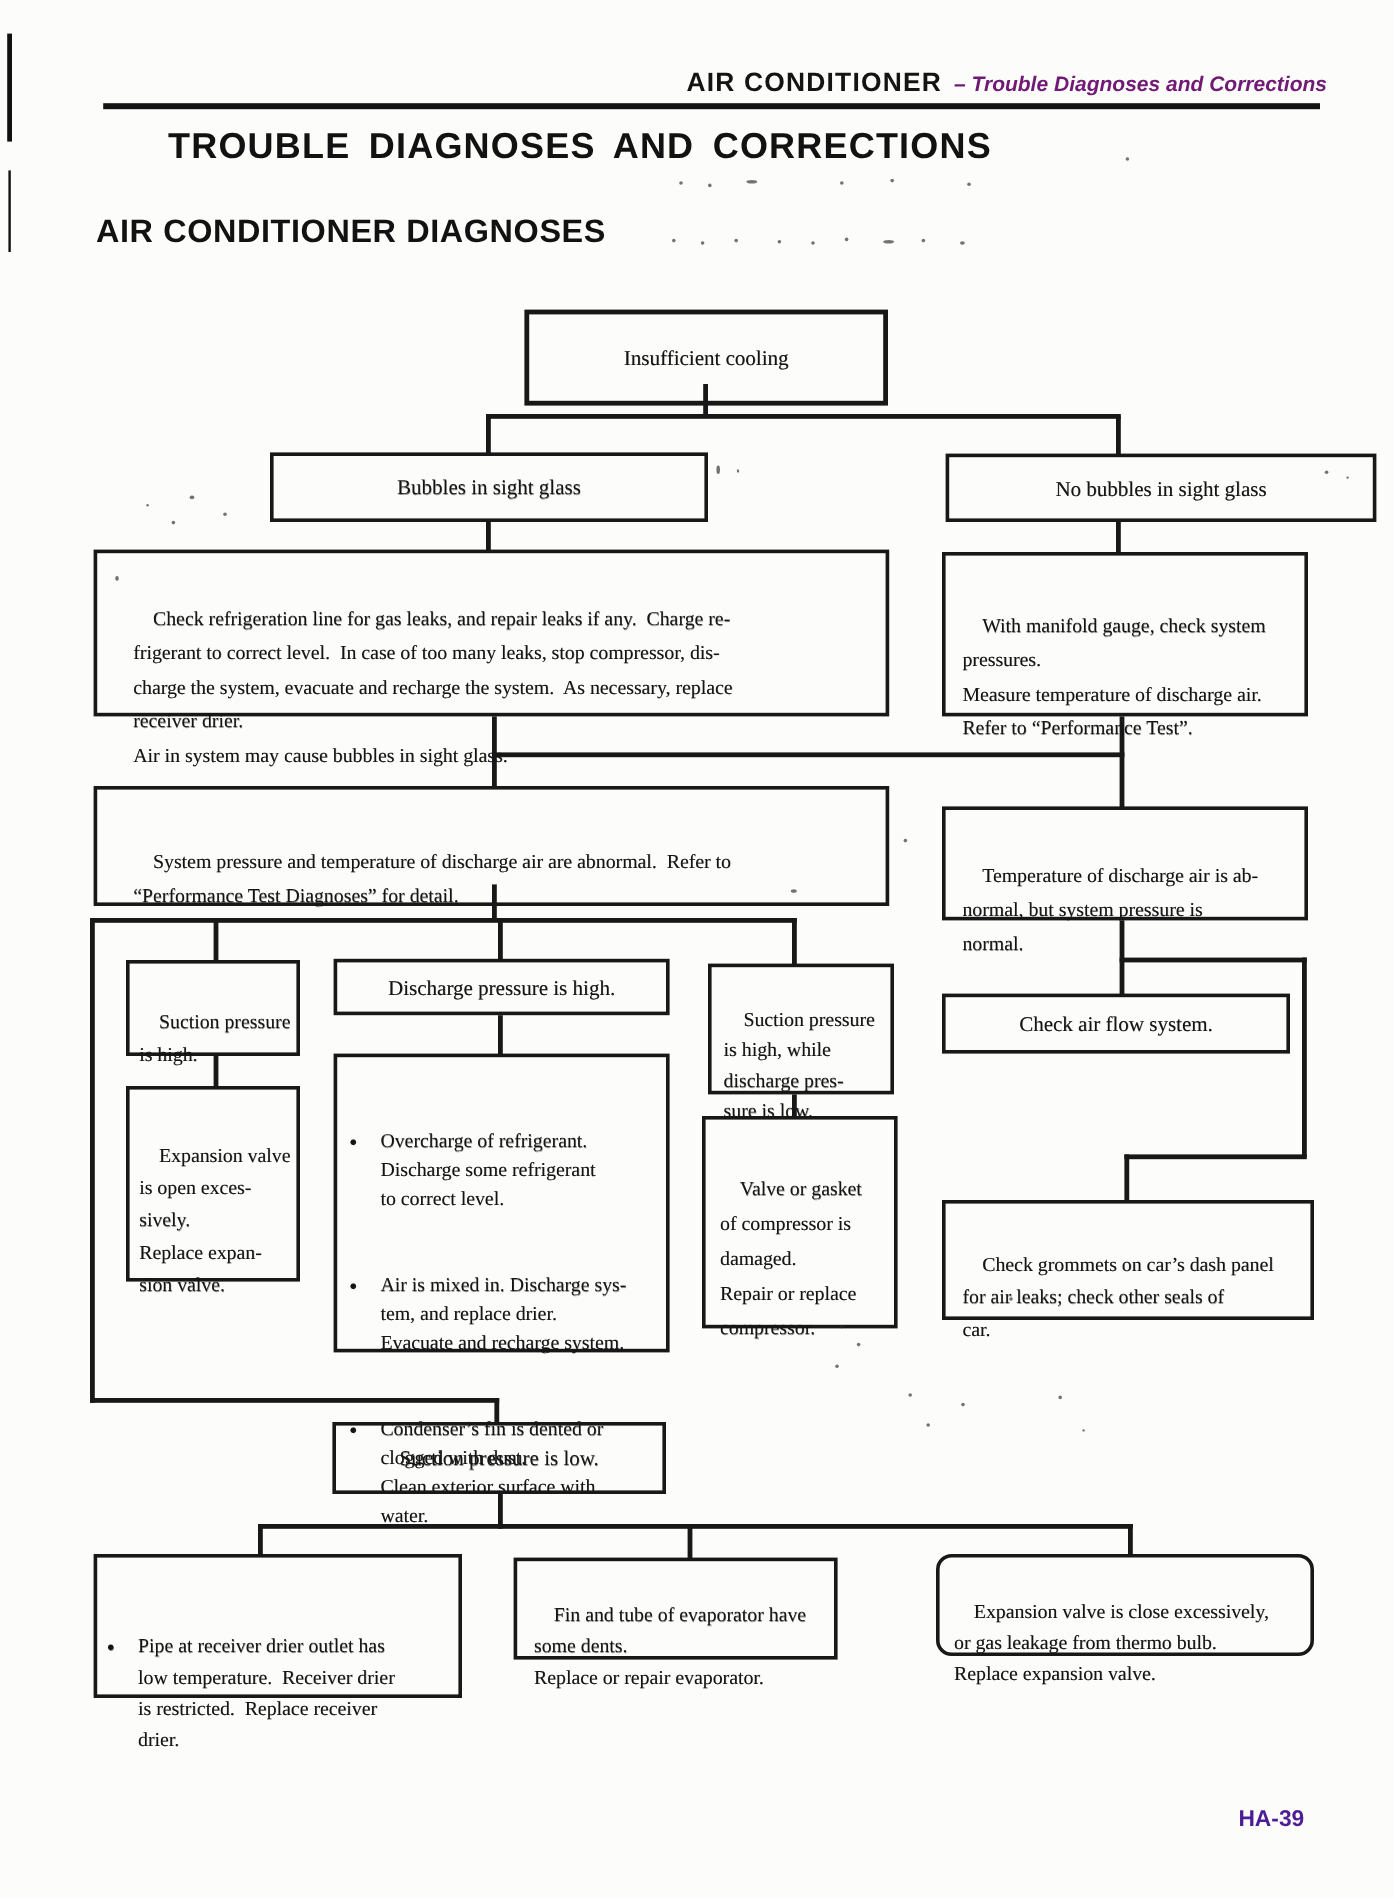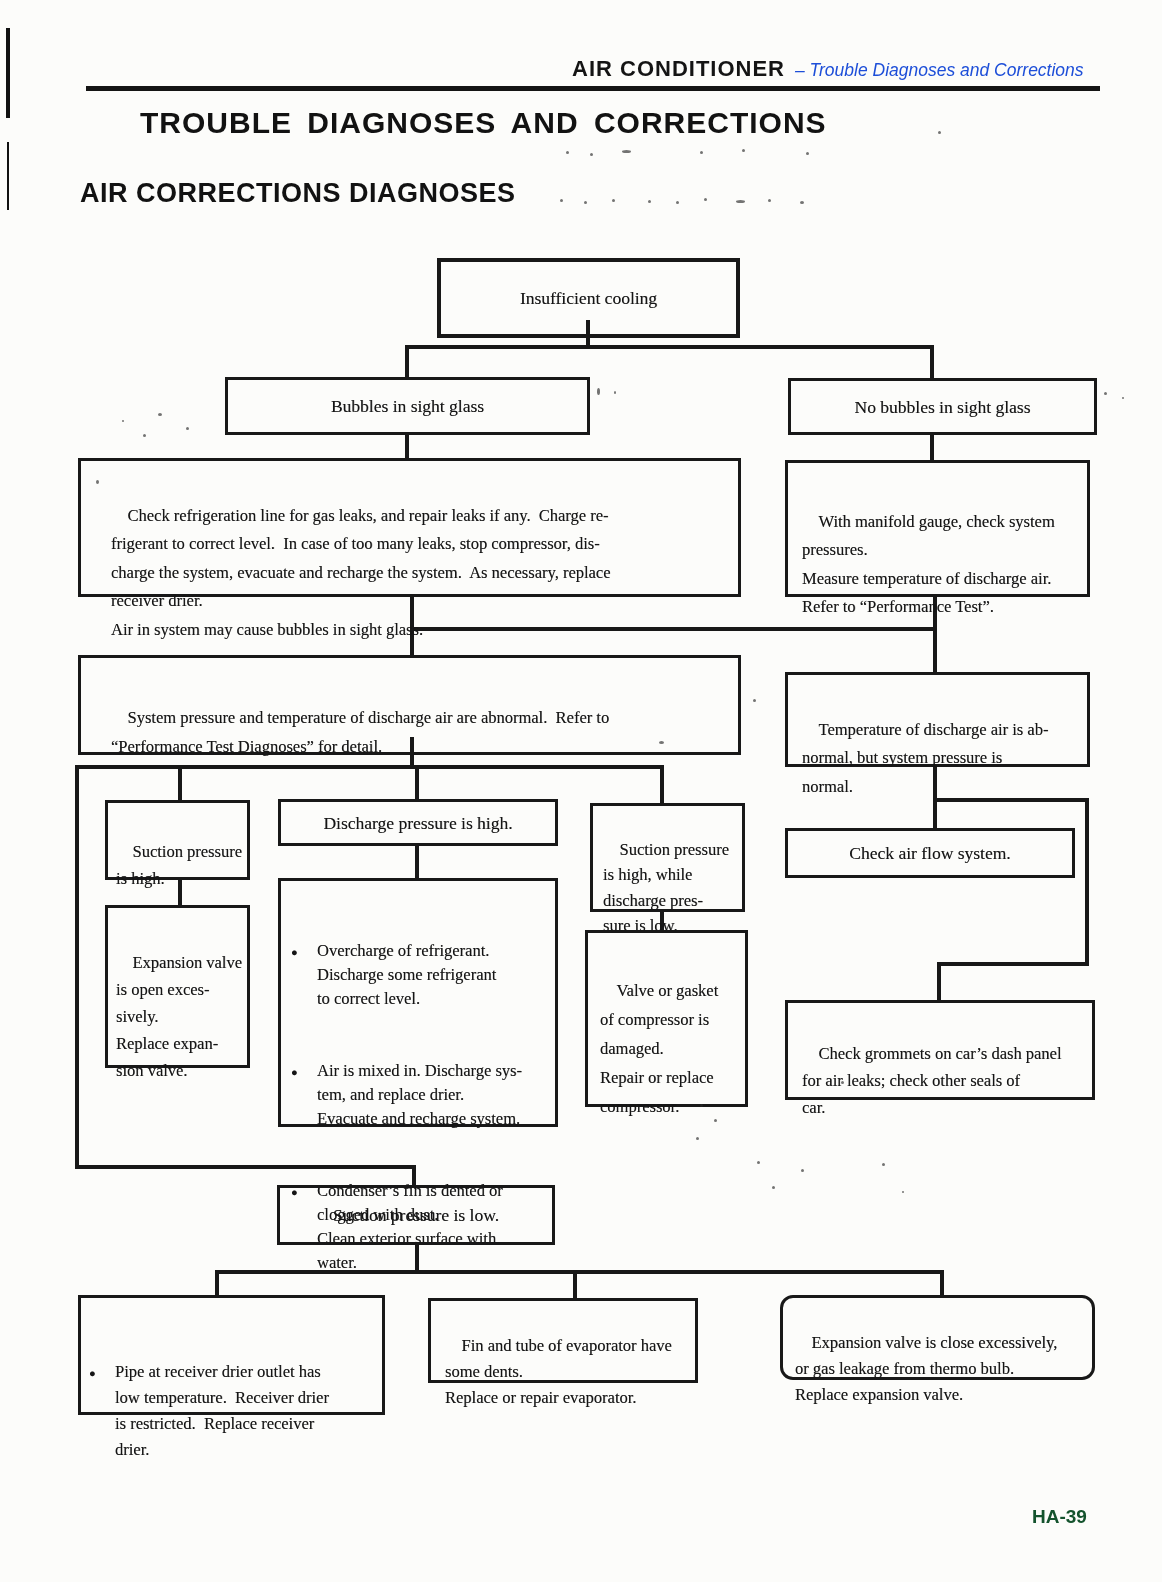--- a/index.html
+++ b/index.html
@@ -12,21 +12,21 @@
     overflow:hidden;
     margin:0 auto;
   }
   .margin-mark{position:absolute;background:#111;}
   .running-header{
     position:absolute;left:572px;top:56px;width:540px;
     display:flex;align-items:baseline;gap:10px;
     font-family:"Liberation Sans","DejaVu Sans",sans-serif;
   }
   .rh-section{font-size:22px;font-weight:700;letter-spacing:1px;color:#141414;}
-  .rh-sub{font-size:17.5px;font-weight:400;font-style:italic;color:#1d4ed8;text-align:center;}
+  .rh-sub{font-size:17.5px;font-weight:700;font-style:italic;color:#701a75;text-align:center;}
   .rule{position:absolute;left:86px;top:86px;width:1014px;height:5px;background:#141414;}
   .doc-title{
     position:absolute;left:140px;top:106px;width:900px;margin:0;
     font-family:"Liberation Sans","DejaVu Sans",sans-serif;
     font-size:30px;font-weight:700;letter-spacing:1px;word-spacing:6px;color:#121212;
   }
   .section-heading{
     position:absolute;left:80px;top:178px;margin:0;
     font-family:"Liberation Sans","DejaVu Sans",sans-serif;
     font-size:27px;font-weight:700;letter-spacing:0.5px;color:#121212;
@@ -39,40 +39,40 @@
     white-space:pre-wrap;
     text-shadow:0.3px 0.3px 0 rgba(20,20,20,0.45);
   }
   .node.center{display:flex;align-items:center;justify-content:center;text-align:center;font-size:17.5px;white-space:normal;}
   .node .li{display:flex;}
   .node .bullet{flex:0 0 26px;font-size:11px;line-height:inherit;transform:translateY(1px);}
   .node .li-text{flex:1 1 auto;}
   .footer{
     position:absolute;left:1032px;top:1506px;
     font-family:"Liberation Sans","DejaVu Sans",sans-serif;
-    font-size:19px;font-weight:700;color:#14532d;
+    font-size:19px;font-weight:700;color:#4c1d95;
   }
   .sp{position:absolute;background:#2a2a2a;border-radius:50%;opacity:0.65;}
 </style>
 </head>
 <body>
 
 <div class="page">
 
   <div class="margin-mark" style="left:6px;top:28px;width:4px;height:90px;"></div>
   <div class="margin-mark" style="left:7px;top:142px;width:2px;height:68px;"></div>
 
   <div class="running-header">
     <span class="rh-section">AIR CONDITIONER</span>
     <span class="rh-sub">– Trouble Diagnoses and Corrections</span>
   </div>
   <div class="rule"></div>
 
   <h1 class="doc-title">TROUBLE DIAGNOSES AND CORRECTIONS</h1>
-  <h2 class="section-heading">AIR CORRECTIONS DIAGNOSES</h2>
+  <h2 class="section-heading">AIR CONDITIONER DIAGNOSES</h2>
 
   <div class="line" style="left:586px;top:320px;width:4px;height:27px;"></div>
   <div class="line" style="left:405px;top:345px;width:529px;height:4px;"></div>
   <div class="line" style="left:405px;top:347px;width:4px;height:32px;"></div>
   <div class="line" style="left:930px;top:347px;width:4px;height:33px;"></div>
   <div class="line" style="left:405px;top:435px;width:4px;height:25px;"></div>
   <div class="line" style="left:930px;top:435px;width:4px;height:27px;"></div>
   <div class="line" style="left:410px;top:597px;width:4px;height:60px;"></div>
   <div class="line" style="left:410px;top:627px;width:527px;height:4px;"></div>
   <div class="line" style="left:933px;top:597px;width:4px;height:77px;"></div>
@@ -99,21 +99,21 @@
   <div class="line" style="left:940px;top:1270px;width:4px;height:27px;"></div>
 
   <div class="node center" style="left:437px;top:258px;width:303px;height:80px;border-width:4px;">
     <span>Insufficient cooling</span>
   </div>
 
   <div class="node center" style="left:225px;top:377px;width:365px;height:58px;">
     <span>Bubbles in sight glass</span>
   </div>
 
-  <div class="node center" style="left:788px;top:378px;width:309px;height:57px;">
+  <div class="node center" style="left:788px;top:378px;width:359px;height:57px;">
     <span>No bubbles in sight glass</span>
   </div>
 
   <div class="node" style="left:78px;top:458px;width:663px;height:139px;padding:12px 12px 0 30px;line-height:28.5px;">
     <span>Check refrigeration line for gas leaks, and repair leaks if any.  Charge re-
 frigerant to correct level.  In case of too many leaks, stop compressor, dis-
 charge the system, evacuate and recharge the system.  As necessary, replace
 receiver drier.
 Air in system may cause bubbles in sight glass.</span>
   </div>

